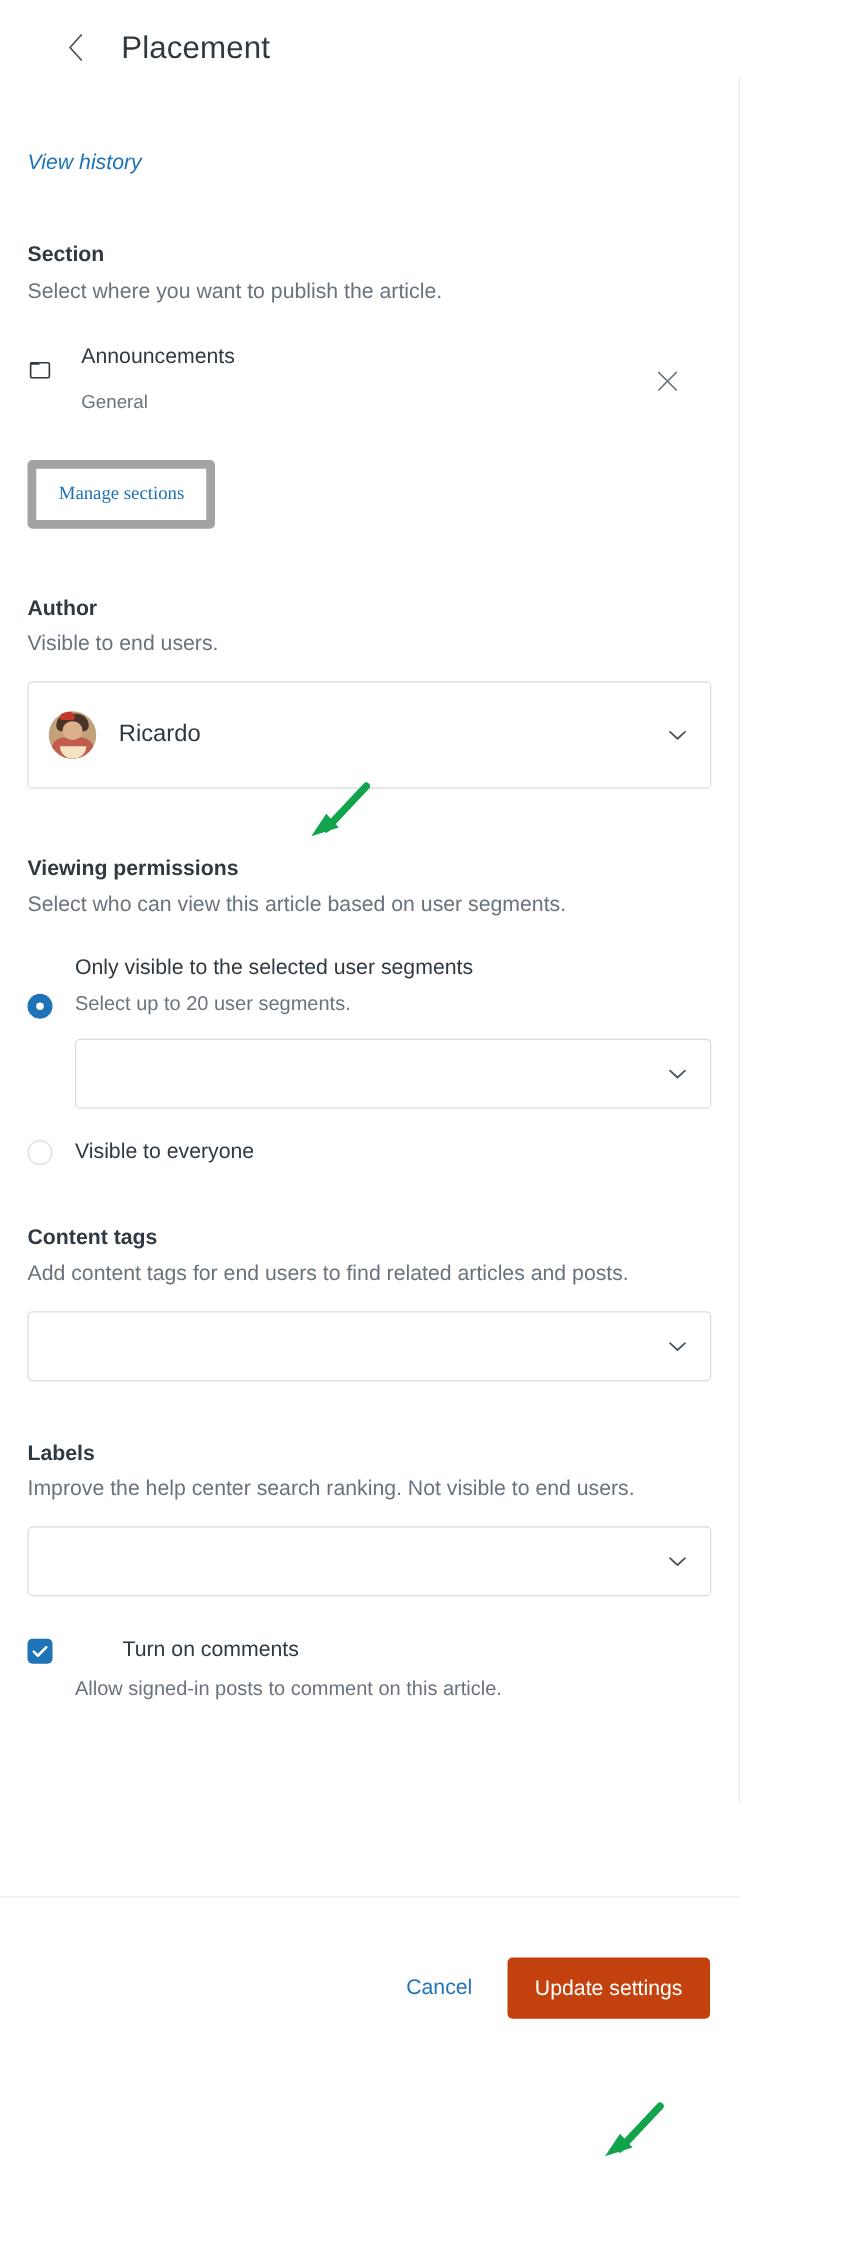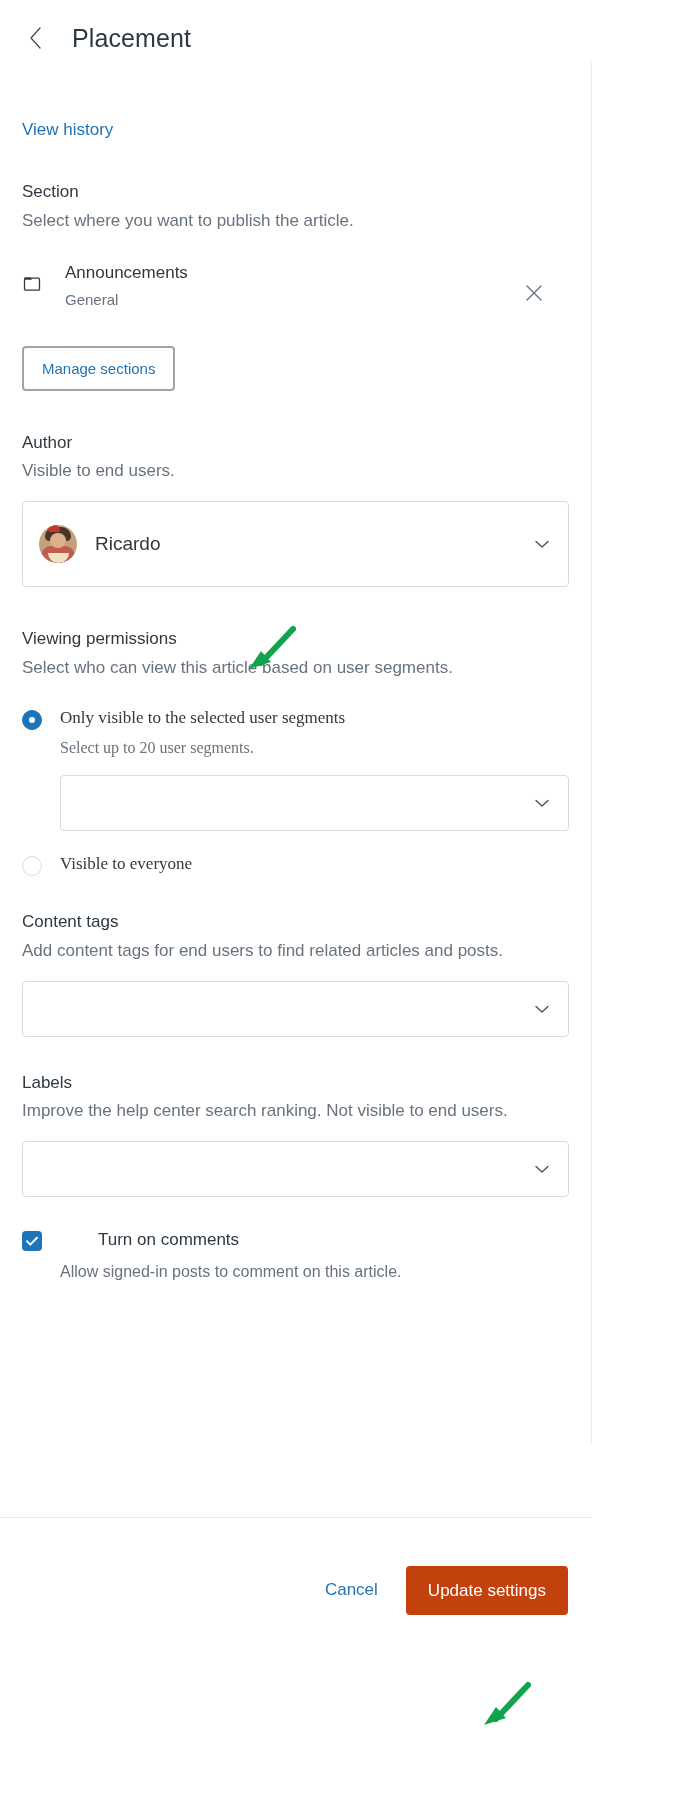--- a/index.html
+++ b/index.html
@@ -14,20 +14,21 @@
     position: relative;
     overflow: hidden;
   }
 
   
   .header {
     display: flex;
     align-items: center;
     padding: 14px 0 0 22px;
     height: 62px;
+    margin-left: 25px;
   }
   .back-chevron {
     width: 26px; height: 26px;
     display: flex; align-items: center; justify-content: center;
     color: #49545c;
     cursor: pointer;
     flex: 0 0 auto;
   }
   .page-title {
     font-size: 25px;
@@ -50,30 +51,31 @@
   .inner {
     padding: 0 22px;
   }
 
   .link {
     color: #1f73b7;
     font-size: 17px;
     text-decoration: none;
     cursor: pointer;
     display: inline-block;
+    font-style: italic;
   }
   .view-history-wrap { padding-top: 58px; }
 
   .block { margin-top: 40px; }
 
   .block-title {
     font-size: 17px;
-    font-weight: 400;
-    color: #2f3941;
-    margin: 0 0 4px 0;
+    font-weight: 700;
+    color: #2f3941;
+    margin: 12px 0 4px 0;
     line-height: 1.4;
     display: inline-block;
   }
   .block-desc {
     font-size: 17px;
     color: #68737d;
     line-height: 1.55;
     margin: 0;
     max-width: 530px;
   }
@@ -95,40 +97,40 @@
   .section-texts { margin-left: 19px; }
   .section-name {
     font-size: 17px;
     color: #2f3941;
     line-height: 1.5;
   }
   .section-sub {
     font-size: 15px;
     color: #68737d;
     line-height: 1.6;
-    margin-top: 2px;
+    margin-top: 12px;
   }
   .remove-x {
     position: absolute;
     right: 24px; top: 22px;
     width: 22px; height: 22px;
     color: #68737d;
     cursor: pointer;
   }
 
   
   .btn-outline {
     margin-top: 34px;
     display: inline-block;
-    border: 2px solid #a3a3a3;
+    border: 7px solid #a3a3a3;
     color: #1f73b7;
     background: #fff;
     border-radius: 4px;
     font-size: 15px;
-    font-family: Liberation Sans, sans-serif;
+    font-family: Liberation Serif, serif;
     padding: 13px 18px;
     cursor: pointer;
     line-height: 1;
   }
 
   
   .field {
     margin-top: 16px;
     position: relative;
     height: 56px;
@@ -178,23 +180,22 @@
   }
   .field-value {
     font-size: 19px;
     color: #2f3941;
     margin-left: 18px;
   }
 
   
   .radio-row {
     display: flex;
-    align-items: flex-start;
+    align-items: flex-end;
     margin-top: 26px;
-    font-family: Liberation Serif, serif;
   }
   .radio {
     width: 20px; height: 20px;
     border-radius: 50%;
     border: 1px solid #d8dcde;
     background: #fff;
     flex: 0 0 20px;
     margin-top: 3px;
     cursor: pointer;
     position: relative;

